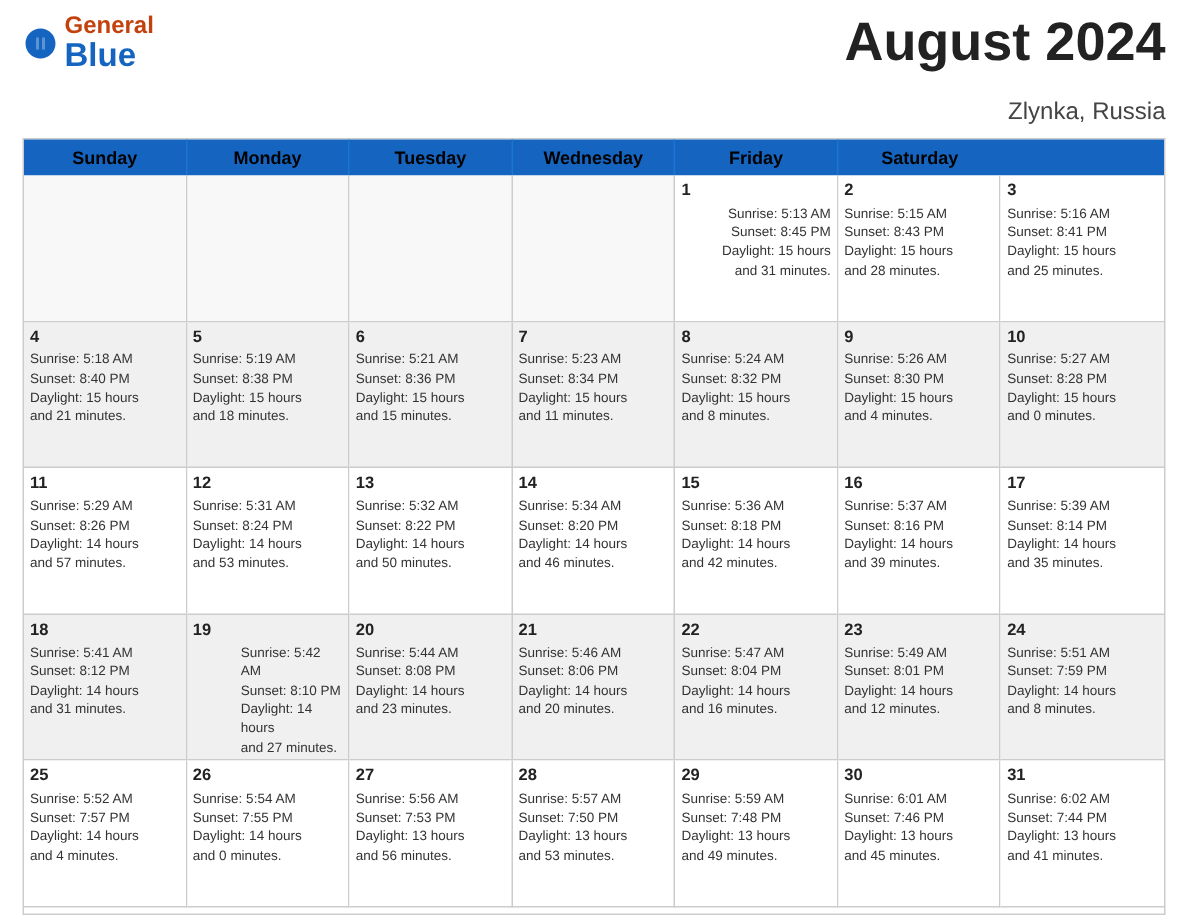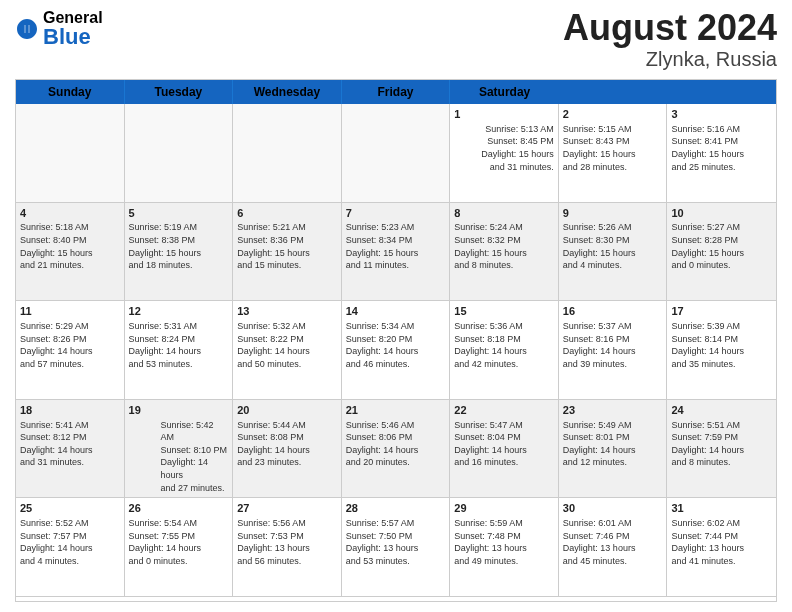--- a/index.html
+++ b/index.html
@@ -29,21 +29,21 @@
       gap: 4px;
     }
     .logo-text {
       display: flex;
       flex-direction: column;
       line-height: 1;
     }
     .logo-general {
       font-size: 16px;
       font-weight: bold;
-      color: #000000;
+      color: #c2410c;
     }
     .logo-blue {
       font-size: 22px;
       font-weight: bold;
       color: #1565c0;
     }
     .logo-icon {
       width: 24px;
       height: 24px;
       color: #1565c0;
@@ -52,23 +52,23 @@
       text-align: right;
     }
     .title-month {
       font-size: 36px;
       font-weight: bold;
       color: #222;
       line-height: 1;
       text-align: right;
     }
     .title-location {
-      font-size: 20px;
+      font-size: 16px;
       color: #444;
-      margin-top: 2px;
+      margin-top: 20px;
     }
     .calendar {
       flex: 1;
       border: 1px solid #ccc;
     }
     .cal-header {
       display: grid;
       grid-template-columns: repeat(7, 1fr);
       background: #1565c0;
     }
@@ -130,20 +130,21 @@
     </div>
     <div class="title-block">
       <div class="title-month">August 2024</div>
       <div class="title-location">Zlynka, Russia</div>
     </div>
   </div>
 
   <div class="calendar">
     <div class="cal-header">
       <div class="cal-header-cell">Sunday</div>
+      <div class="cal-header-cell">Monday</div>
       <div class="cal-header-cell">Tuesday</div>
       <div class="cal-header-cell">Wednesday</div>
       <div class="cal-header-cell">Friday</div>
       <div class="cal-header-cell">Saturday</div>
     </div>
     <div class="cal-body" id="cal-body">
     <div class="cal-cell empty"></div>
         <div class="cal-cell empty"></div>
         <div class="cal-cell empty"></div>
         <div class="cal-cell empty"></div>

